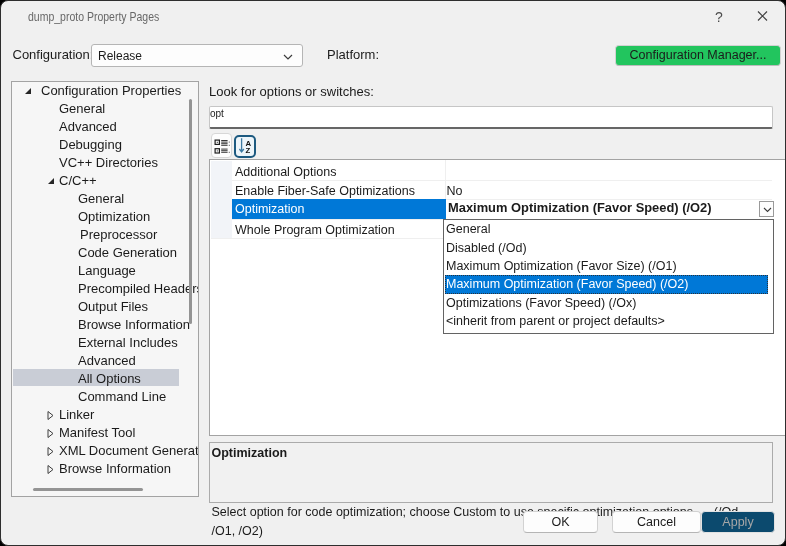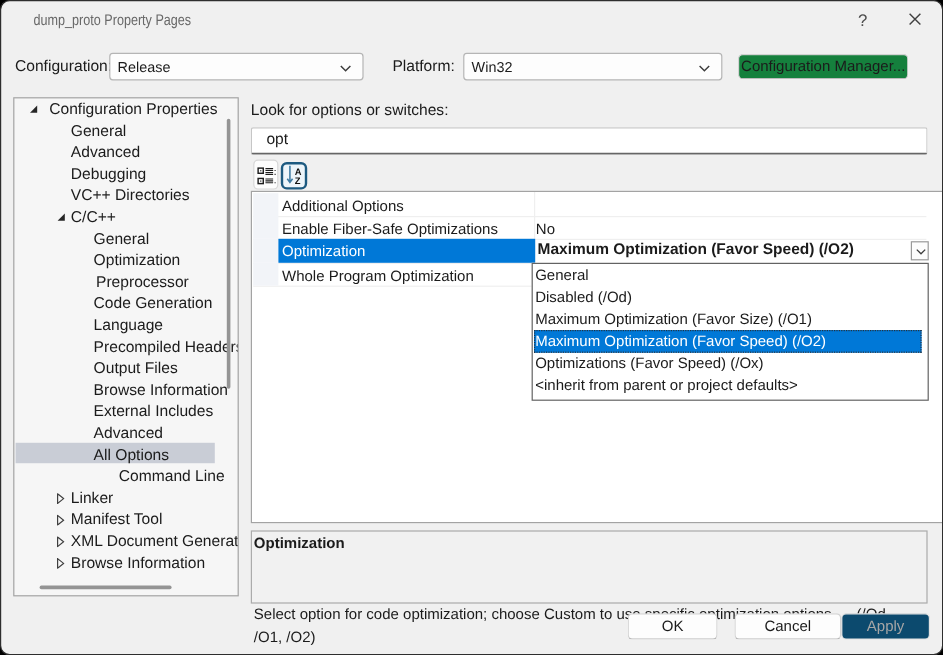--- a/index.html
+++ b/index.html
@@ -46,27 +46,21 @@
   </svg>
 
   <div class="abs t13" style="left:11.5px;top:46px;">Configuration:</div>
   <div class="abs combo" style="left:90px;top:43px;width:212px;height:23px;">
     <span class="val">Release</span>
     <svg class="chev" style="right:9px" viewBox="0 0 10 6">
         <path d="M1 1 L5 5 L9 1" stroke="#3c3c3c" stroke-width="1.2" fill="none"></path>
       </svg>
   </div>
   <div class="abs t13" style="left:326px;top:46px;">Platform:</div>
-  <div class="abs combo" style="left:385px;top:43px;width:216px;height:23px;">
-    <span class="val">Win32</span>
-    <svg class="chev" style="right:9px" viewBox="0 0 10 6">
-        <path d="M1 1 L5 5 L9 1" stroke="#3c3c3c" stroke-width="1.2" fill="none"></path>
-      </svg>
-  </div>
-  <div class="abs" style="left:614px;top:44px;width:142px;height:21px;box-sizing:border-box;background:#15803d;border:1px solid #d2d2d2;border-bottom-color:#bcbcbc;border-radius:4px;font-size:12.5px;color:#1b1b1b;text-align:center;line-height:19px;">Configuration Manager...</div>
+  <div class="abs" style="left:614px;top:44px;width:166px;height:21px;box-sizing:border-box;background:#22c55e;border:1px solid #d2d2d2;border-bottom-color:#bcbcbc;border-radius:4px;font-size:12.5px;color:#1b1b1b;text-align:center;line-height:19px;">Configuration Manager...</div>
 
   <div class="abs tree">
     <div class="tsel"></div>
     <div id="treerows">
       <div class="exp" style="left:13px;top:6px;"></div>
       <div class="trow" style="left:29px;top:0px;">Configuration Properties</div>
       <div class="trow" style="left:47px;top:18px;">General</div>
       <div class="trow" style="left:47px;top:36px;">Advanced</div>
       <div class="trow" style="left:47px;top:54px;">Debugging</div>
       <div class="trow" style="left:47px;top:72px;">VC++ Directories</div>
@@ -76,21 +70,21 @@
       <div class="trow" style="left:66px;top:126px;">Optimization</div>
       <div class="trow" style="left:68px;top:144px;">Preprocessor</div>
       <div class="trow" style="left:66px;top:162px;">Code Generation</div>
       <div class="trow" style="left:66px;top:180px;">Language</div>
       <div class="trow" style="left:66px;top:198px;">Precompiled Headers</div>
       <div class="trow" style="left:66px;top:216px;">Output Files</div>
       <div class="trow" style="left:66px;top:234px;">Browse Information</div>
       <div class="trow" style="left:66px;top:252px;">External Includes</div>
       <div class="trow" style="left:66px;top:270px;">Advanced</div>
       <div class="trow" style="left:66px;top:288px;">All Options</div>
-      <div class="trow" style="left:66px;top:306px;margin-left:21px;">Command Line</div>
+      <div class="trow" style="left:66px;top:306px;">Command Line</div>
       <svg style="position:absolute;left:35px;top:329px;" width="7" height="9" viewBox="0 0 7 9">
           <path d="M1 0.5 L6 4.5 L1 8.5 Z" stroke="#3f3f3f" stroke-width="1" fill="none"></path>
         </svg>
       <div class="trow" style="left:47px;top:324px;">Linker</div>
       <svg style="position:absolute;left:35px;top:347px;" width="7" height="9" viewBox="0 0 7 9">
           <path d="M1 0.5 L6 4.5 L1 8.5 Z" stroke="#3f3f3f" stroke-width="1" fill="none"></path>
         </svg>
       <div class="trow" style="left:47px;top:342px;">Manifest Tool</div>
       <svg style="position:absolute;left:35px;top:365px;" width="7" height="9" viewBox="0 0 7 9">
           <path d="M1 0.5 L6 4.5 L1 8.5 Z" stroke="#3f3f3f" stroke-width="1" fill="none"></path>
@@ -100,21 +94,21 @@
           <path d="M1 0.5 L6 4.5 L1 8.5 Z" stroke="#3f3f3f" stroke-width="1" fill="none"></path>
         </svg>
       <div class="trow" style="left:47px;top:378px;">Browse Information</div>
     </div>
     <div class="sbv"></div>
     <div class="sbh"></div>
   </div>
 
   <div class="abs lbl-look">Look for options or switches:</div>
   <div class="abs search">
-      <span style="position:absolute;left:12px;top:1px;font-size:13px;color:#1b1b1b;">opt</span>
+      <span style="position:absolute;left:0;top:1px;font-size:10px;color:#1b1b1b;">opt</span>
     </div>
 
   <div class="abs" style="left:209.5px;top:132px;width:21px;height:25px;box-sizing:border-box;background:#fdfdfd;border:1px solid #d7d7d7;border-radius:4px;">
     <svg width="19" height="23" viewBox="0 0 19 23" style="position:absolute;left:0;top:0;">
       <g stroke="#1f1f1f" fill="none">
         <rect x="3.1" y="6.1" width="4.3" height="4.3" stroke-width="1.2"></rect>
         <rect x="4.8" y="7.8" width="1" height="1" stroke-width="0" fill="#1f1f1f"></rect>
         <rect x="3.1" y="14.7" width="4.3" height="4.3" stroke-width="1.2"></rect>
         <rect x="4.8" y="16.4" width="1" height="1" stroke-width="0" fill="#1f1f1f"></rect>
         <path d="M9.2 6.5 h6.4 M9.2 8.1 h6.4 M9.2 9.7 h6.4 M9.2 11.3 h6.4" stroke-width="0.9"></path>

